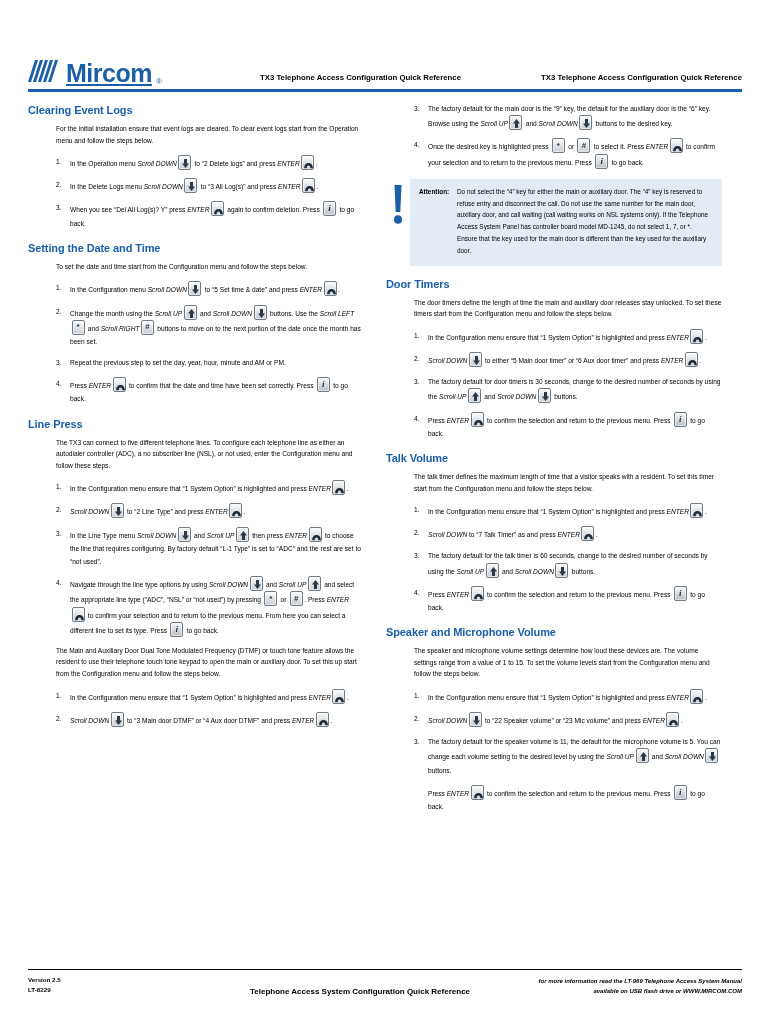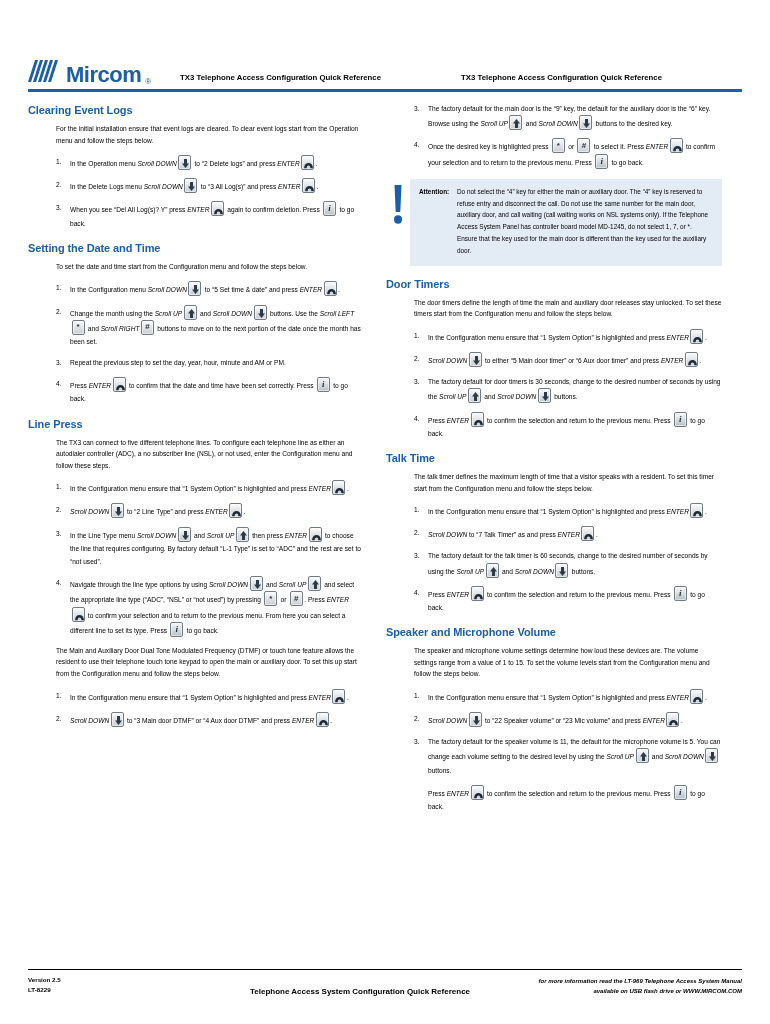--- a/index.html
+++ b/index.html
@@ -16,27 +16,27 @@
 
   
   .header {
     display:flex; align-items:flex-end;
     padding: 44px 28px 0 28px;
     height: 86px;
   }
   .logo { display:flex; align-items:flex-end; gap:4px; flex: 0 0 auto; width: 152px;}
   .logo-mark { display:block; }
   .logo-text {
-    font-size: 22px; font-weight: bold; color:#1b5fa8;
-    letter-spacing: -0.5px; line-height: 1; font-family:"Liberation Sans", sans-serif;
+    font-size: 25px; font-weight: bold; color:#1b5fa8;
+    letter-spacing: -0.5px; line-height: 1; font-family:"Liberation Sans", sans-serif;text-decoration:underline;
   }
   .logo-tm { font-size:8px; vertical-align: super; color:#1b5fa8; }
   .hdr-titles { flex:1; display:flex; }
   .hdr-title {
-    flex:1; text-align:left; font-size:7.8px; font-weight:bold;
+    flex:1; text-align:right; font-size:7.8px; font-weight:bold;
     padding-bottom:4px;
   }
   .hdr-rule {
     margin: 3px 28px 0 28px;
     border-top: 3px solid #1b5fa8;
   }
 
   
   .columns {
     display:flex; gap: 22px;
@@ -268,21 +268,21 @@
           <li><span class="num">3.</span><span>The factory default for door timers is 30 seconds, change to the desired number of seconds by using the </span><span class="it">Scroll UP</span><span class="key"><svg width="13" height="15" viewBox="0 0 13 15">
                 <polygon points="6.5,3 10,7.5 8,7.5 8,12 5,12 5,7.5 3,7.5" fill="#2b3a47"></polygon>
               </svg></span><span> and </span><span class="it">Scroll DOWN</span><span class="key"><svg width="13" height="15" viewBox="0 0 13 15">
                 <polygon points="6.5,12 10,7.5 8,7.5 8,3 5,3 5,7.5 3,7.5" fill="#2b3a47"></polygon>
               </svg></span><span> buttons.</span></li>
           <li><span class="num">4.</span><span>Press </span><span class="it">ENTER</span><span class="key"><svg width="13" height="15" viewBox="0 0 13 15">
                 <path d="M2.2 11.2 A4.3 4.3 0 0 1 10.8 11.2 L10.8 12.2 L8.3 12.2 L8.3 11.2 A1.8 1.8 0 0 0 4.7 11.2 L4.7 12.2 L2.2 12.2 Z" fill="#1d2b38"></path>
               </svg></span><span> to confirm the selection and return to the previous menu. Press </span><span class="key info"><span class="key-ch">i</span></span><span> to go back.</span></li>
         </ol>
 
-      <h2 class="section">Talk Time</h2>
+      <h2 class="section">Talk Volume</h2>
       <p class="intro">The talk timer defines the maximum length of time that a visitor speaks with a resident. To set this timer start from the Configuration menu and follow the steps below.</p>
       <ol class="steps">
           <li><span class="num">1.</span><span>In the Configuration menu ensure that “1 System Option” is highlighted and press </span><span class="it">ENTER</span><span class="key"><svg width="13" height="15" viewBox="0 0 13 15">
                 <path d="M2.2 11.2 A4.3 4.3 0 0 1 10.8 11.2 L10.8 12.2 L8.3 12.2 L8.3 11.2 A1.8 1.8 0 0 0 4.7 11.2 L4.7 12.2 L2.2 12.2 Z" fill="#1d2b38"></path>
               </svg></span><span>.</span></li>
           <li><span class="num">2.</span><span class="it">Scroll DOWN</span><span> to “7 Talk Timer” as and press </span><span class="it">ENTER</span><span class="key"><svg width="13" height="15" viewBox="0 0 13 15">
                 <path d="M2.2 11.2 A4.3 4.3 0 0 1 10.8 11.2 L10.8 12.2 L8.3 12.2 L8.3 11.2 A1.8 1.8 0 0 0 4.7 11.2 L4.7 12.2 L2.2 12.2 Z" fill="#1d2b38"></path>
               </svg></span><span>.</span></li>
           <li><span class="num">3.</span><span>The factory default for the talk timer is 60 seconds, change to the desired number of seconds by using the </span><span class="it">Scroll UP</span><span class="key"><svg width="13" height="15" viewBox="0 0 13 15">
                 <polygon points="6.5,3 10,7.5 8,7.5 8,12 5,12 5,7.5 3,7.5" fill="#2b3a47"></polygon>

